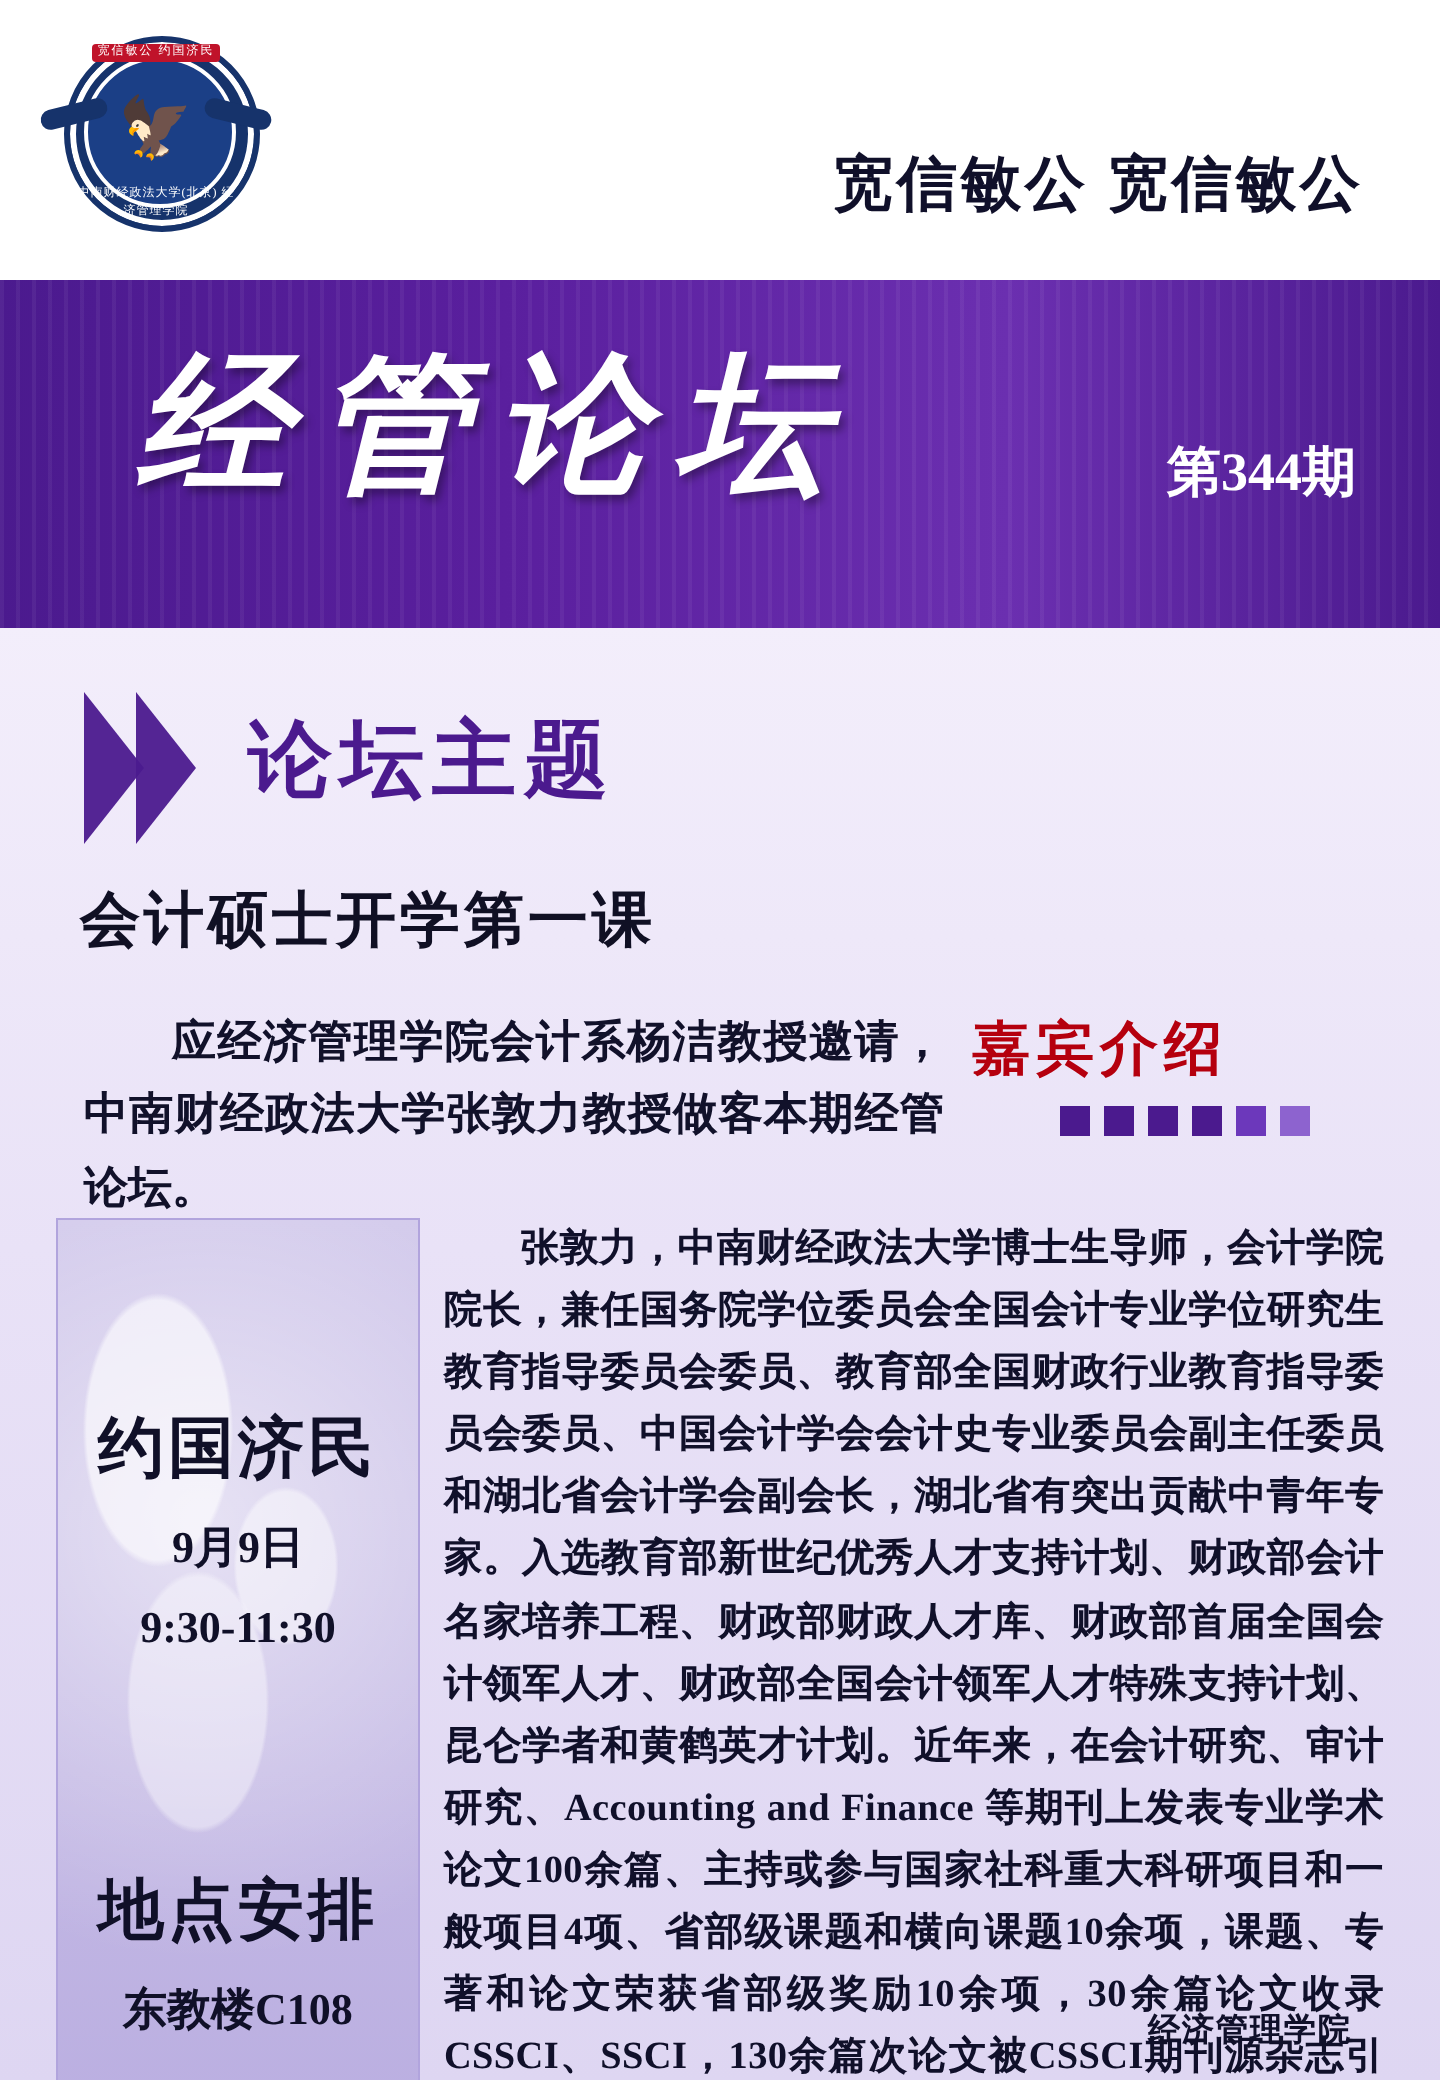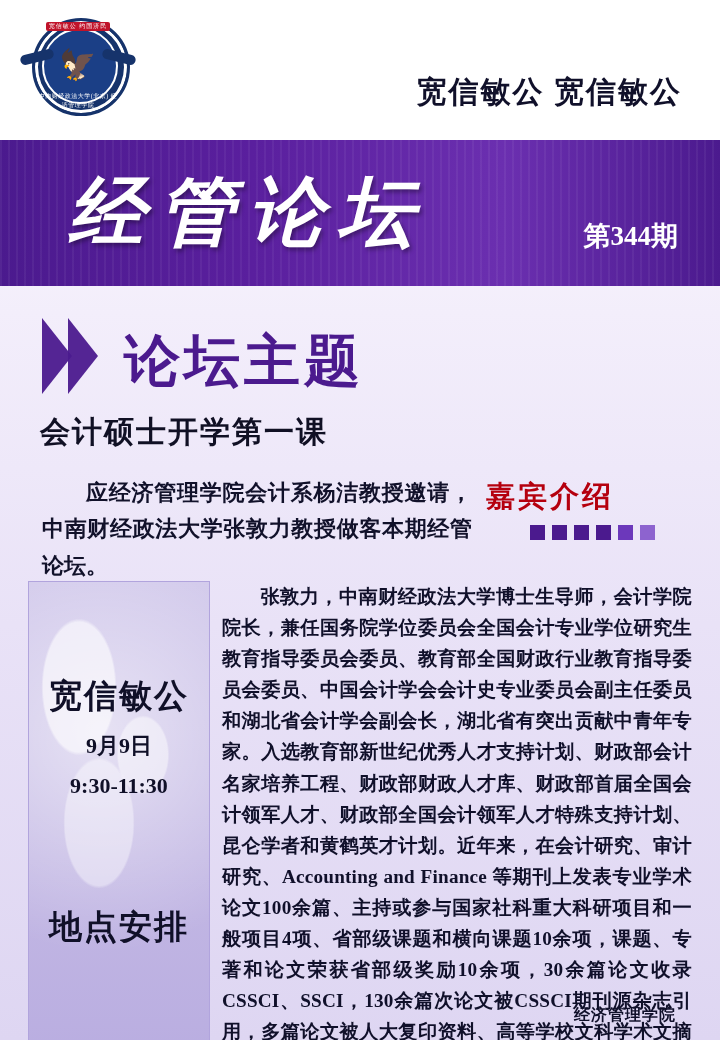--- a/index.html
+++ b/index.html
@@ -106,21 +106,21 @@
     top: 72px;
     font-size: 30px;
     font-weight: bold;
     color: #10102a;
     letter-spacing: 2px;
   }
 
   
   .band {
     position: relative;
-    height: 146px;
+    height: 174px;
     background: linear-gradient(90deg, #4b1a8e 0%, #5a1f9e 35%, #6b2fb0 70%, #4b1a8e 100%);
     overflow: hidden;
   }
   .band::after {
     content: "";
     position: absolute;
     left: 0; right: 0; top: 0; bottom: 0;
     background:
       repeating-linear-gradient(90deg, rgba(255,255,255,0.05) 0 2px, rgba(255,255,255,0) 2px 8px);
   }
@@ -168,21 +168,21 @@
     border-top: 38px solid transparent;
     border-bottom: 38px solid transparent;
     border-left: 30px solid #4b1a8e;
   }
   .chev span:nth-child(1) { left: 0; opacity: 0.95; }
   .chev span:nth-child(2) { left: 26px; opacity: 0.95; }
   .theme-label {
     position: absolute;
     left: 124px;
     top: 14px;
-    font-size: 56px;
+    font-size: 42px;
     font-weight: bold;
     color: #4b1a8e;
     letter-spacing: 4px;
   }
   .theme-title {
     margin-top: 6px;
     text-align: left;
     font-size: 30px;
     font-weight: bold;
     color: #101024;
@@ -349,23 +349,24 @@
           <i></i>
           <i></i>
           <i></i>
       </div>
     </div>
   </div>
 
   <div class="body-cols">
     <div class="left-col">
       <div class="spacer-time"></div>
-      <div class="lc-h">宽信敏公</div>
+      <div class="lc-h">约国济民</div>
       <div class="lc-t">9月9日</div>
       <div class="lc-t">9:30-11:30</div>
       <div class="spacer-mid"></div>
       <div class="lc-h">地点安排</div>
+      <div class="lc-t">东教楼C108</div>
     </div>
     <div class="right-col">张敦力，中南财经政法大学博士生导师，会计学院院长，兼任国务院学位委员会全国会计专业学位研究生教育指导委员会委员、教育部全国财政行业教育指导委员会委员、中国会计学会会计史专业委员会副主任委员和湖北省会计学会副会长，湖北省有突出贡献中青年专家。入选教育部新世纪优秀人才支持计划、财政部会计名家培养工程、财政部财政人才库、财政部首届全国会计领军人才、财政部全国会计领军人才特殊支持计划、昆仑学者和黄鹤英才计划。近年来，在会计研究、审计研究、Accounting and Finance 等期刊上发表专业学术论文100余篇、主持或参与国家社科重大科研项目和一般项目4项、省部级课题和横向课题10余项，课题、专著和论文荣获省部级奖励10余项，30余篇论文收录CSSCI、SSCI，130余篇次论文被CSSCI期刊源杂志引用，多篇论文被人大复印资料、高等学校文科学术文摘等文献全文转载或摘录。</div>
   </div>
 
   <div class="footer-org">经济管理学院</div>
 </div>
 
 </body></html>

